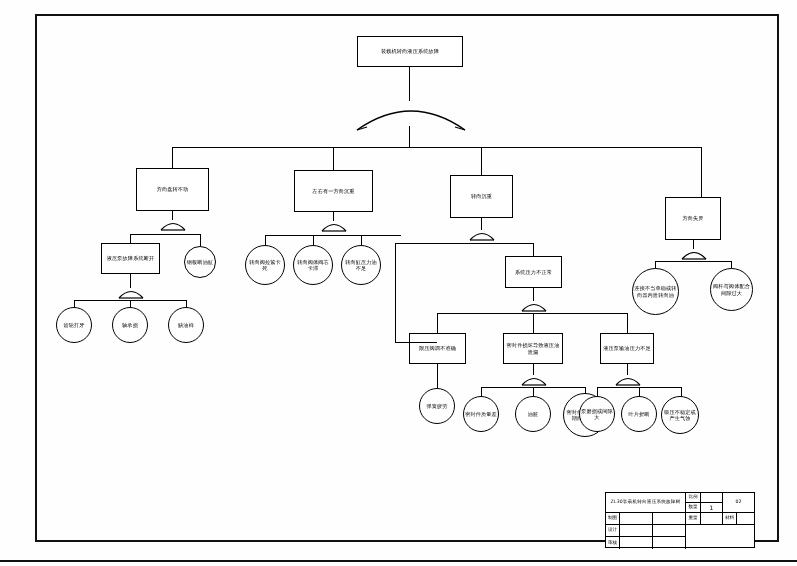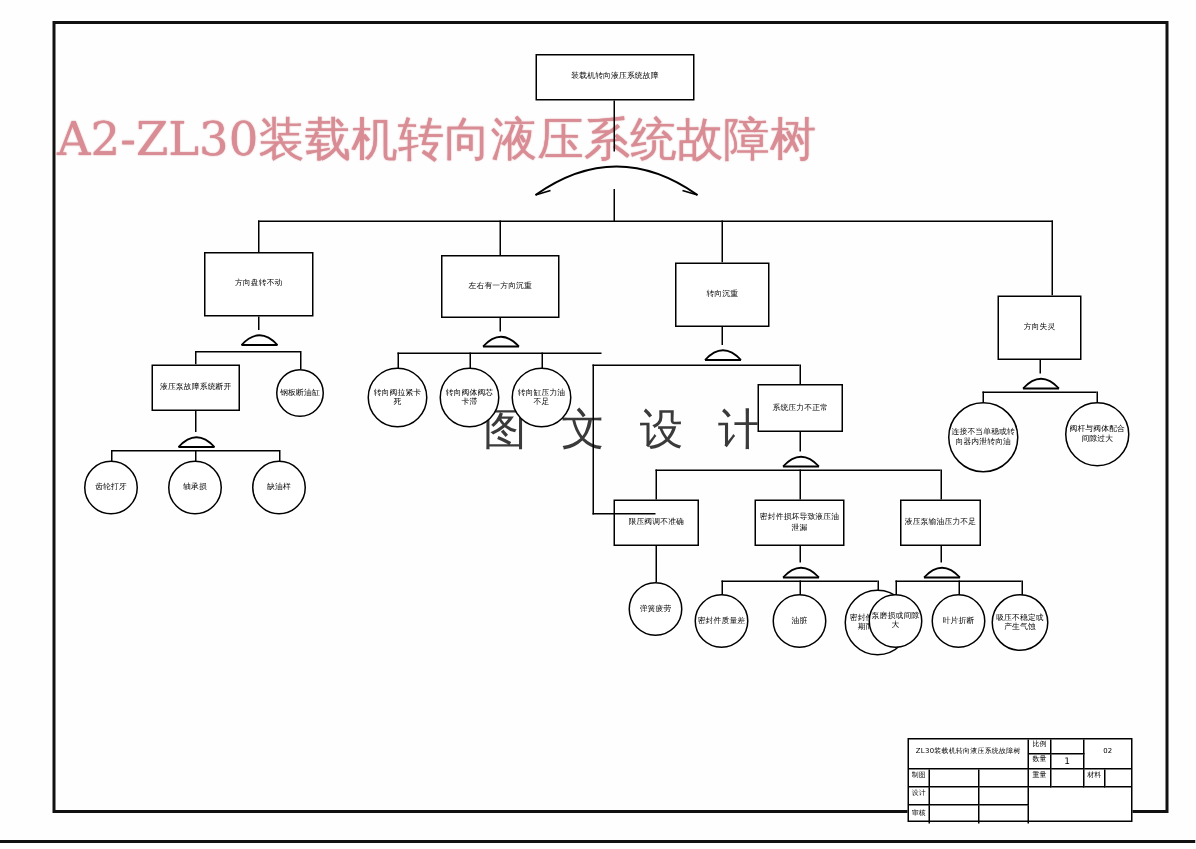--- a/index.html
+++ b/index.html
@@ -60,23 +60,21 @@
   .tb-name{font-size:5.4px;letter-spacing:.2px;}
 </style>
 </head>
 <body>
 
 <div id="sheet">
 
   <div class="frame" id="frame-outer"></div>
   <div class="hr-line" style="left:0px;top:560px;width:797px;height:2px;"></div>
 
-  <div id="drawing-title">A2-ZL30装载机转向液压系统故障树</div>
-
-  <div id="watermark">图 文 设 计</div>
+
 
   <div class="node rect" style="left:357px;top:36px;width:106px;height:31px;">
     <span>装载机转向液压系统故障</span>
   </div>
 
   <div class="ln lnv" style="left:409px;top:67px;height:34px;"></div>
 
   <div class="gate" style="left:355px;top:100px;">
     <svg width="112" height="32" viewBox="0 0 112 32">
       <path d="M2 30 Q56 -8 110 30" fill="none" stroke="#000" stroke-width="1.4"></path>

